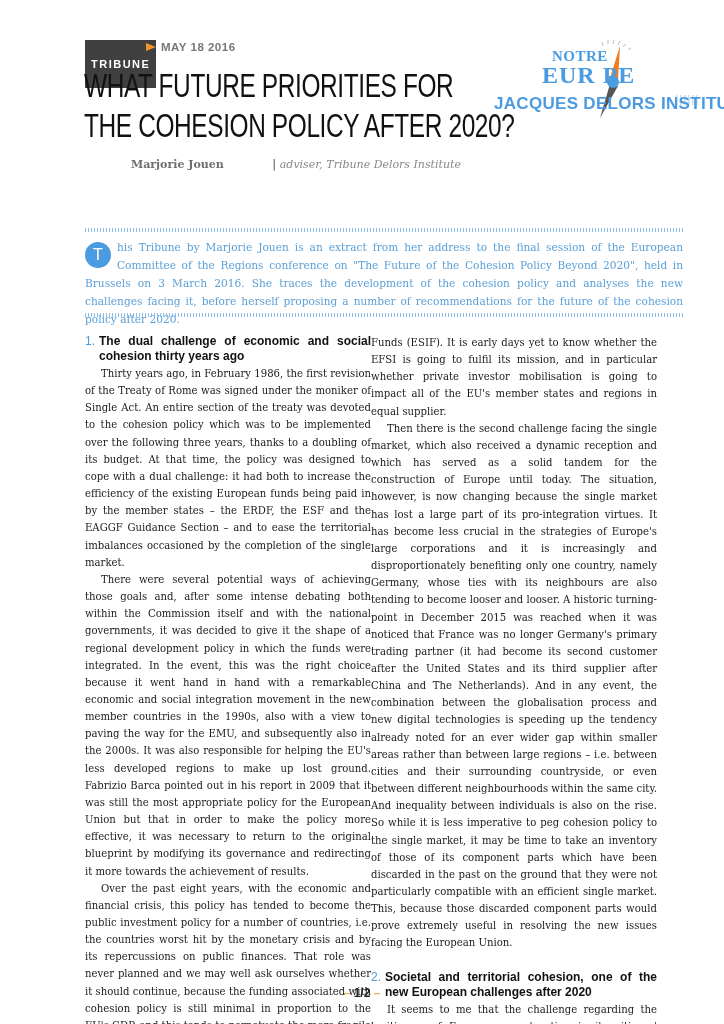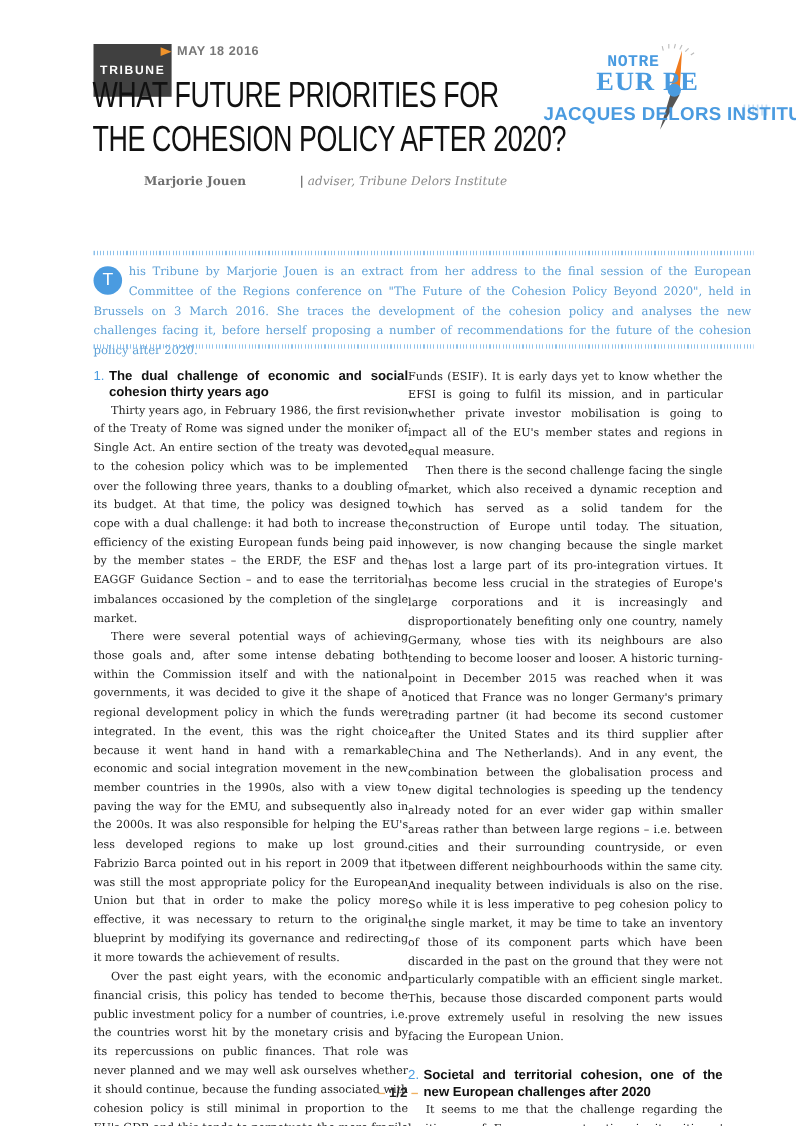--- a/index.html
+++ b/index.html
@@ -5,21 +5,21 @@
   html, body { margin:0; padding:0; background:#ffffff; }
   body { width:724px; height:1024px; position:relative; overflow:hidden; font-family:"DejaVu Serif", serif; color:#222; }
   .tag { position:absolute; left:85px; top:40px; background:#404040; color:#fff; font-family:"Liberation Sans", sans-serif; font-weight:bold; font-size:11px; letter-spacing:1.5px; padding:18px 6px;text-align:right; }
   .date { position:absolute; left:146px; top:41px; font-family:"Liberation Sans", sans-serif; font-weight:bold; font-size:11.5px; color:#777; letter-spacing:0.5px; display:flex; align-items:center; gap:5px; }
   .arrow { display:inline-block; width:0; height:0; border-top:4px solid transparent; border-bottom:4px solid transparent; border-left:10px solid #f0932b; }
   .title { position:absolute; left:84px; top:66px; font-family:"Liberation Sans", sans-serif; font-size:33px; line-height:40px; color:#111; transform:scaleX(0.74); transform-origin:left top; white-space:nowrap; letter-spacing:-0.5px; }
   .author { position:absolute; left:86px; top:158px; font-size:11px; color:#777; }
   .author b { font-weight:bold; color:#6e6e6e;margin-left:45px; }
   .author i { font-style:italic; color:#888; }
   .logo { position:absolute; left:490px; top:36px; width:220px; height:84px; }
-  .logo .notre { position:absolute; left:62px; top:12px; font-family:Liberation Mono, monospace; font-weight:bold; font-size:15px; color:#4a9be0; letter-spacing:0.5px; }
+  .logo .notre { position:absolute; left:62px; top:12px; font-family:Liberation Serif, serif; font-weight:bold; font-size:15px; color:#4a9be0; letter-spacing:0.5px; }
   .logo .europe { position:absolute; left:52px; top:26px; font-family:Liberation Serif, serif; font-weight:bold; font-size:24px; color:#4a9be0; letter-spacing:1px; }
   .logo .jd { position:absolute; left:4px; top:58px; font-family:"Liberation Sans", sans-serif; font-weight:bold; font-size:17px; color:#4a9be0; letter-spacing:0.3px; white-space:nowrap; }
   .logo svg { position:absolute; left:0; top:0; }
   .dotrule { position:absolute; left:85px; width:600px; height:4px; background-image:repeating-linear-gradient(90deg,#8cc0ea 0 1px, transparent 1px 3px); }
   .intro { position:absolute; left:85px; top:238px; width:598px; font-size:10.6px; line-height:18px; color:#5b9fd6; text-align:justify; }
   .dropcap { float:left; width:26px; height:26px; border-radius:50%; background:#4a9be0; color:#fff; font-family:"Liberation Sans", sans-serif; font-size:16px; text-align:center; line-height:26px; margin:4px 6px 0 0; }
   .col { position:absolute; top:334px; width:286px; font-size:10.1px; line-height:17.15px; text-align:justify; color:#1a1a1a; }
   .col.left { left:85px; }
   .col.right { left:371px; }
   .col p { margin:0; text-indent:16px; }
@@ -90,21 +90,21 @@
   <div class="h">
     <span class="num">1.</span>
     <span>The dual challenge of economic and social cohesion thirty years ago</span>
   </div>
   <p>Thirty years ago, in February 1986, the first revision of the Treaty of Rome was signed under the moniker of Single Act. An entire section of the treaty was devoted to the cohesion policy which was to be implemented over the following three years, thanks to a doubling of its budget. At that time, the policy was designed to cope with a dual challenge: it had both to increase the efficiency of the existing European funds being paid in by the member states – the ERDF, the ESF and the EAGGF Guidance Section – and to ease the territorial imbalances occasioned by the completion of the single market.</p>
   <p>There were several potential ways of achieving those goals and, after some intense debating both within the Commission itself and with the national governments, it was decided to give it the shape of a regional development policy in which the funds were integrated. In the event, this was the right choice because it went hand in hand with a remarkable economic and social integration movement in the new member countries in the 1990s, also with a view to paving the way for the EMU, and subsequently also in the 2000s. It was also responsible for helping the EU's less developed regions to make up lost ground. Fabrizio Barca pointed out in his report in 2009 that it was still the most appropriate policy for the European Union but that in order to make the policy more effective, it was necessary to return to the original blueprint by modifying its governance and redirecting it more towards the achievement of results.</p>
   <p>Over the past eight years, with the economic and financial crisis, this policy has tended to become the public investment policy for a number of countries, i.e. the countries worst hit by the monetary crisis and by its repercussions on public finances. That role was never planned and we may well ask ourselves whether it should continue, because the funding associated with cohesion policy is still minimal in proportion to the EU's GDP, and this tends to perpetuate the more fragile member states' dependence on it. The creation of the European Fund for Strategic Investments (EFSI) answers that question to some extent, because it aims to attract private capital to invest in strategic economic projects in order to allay the pressure on European Structural and Investment</p>
 </div>
 
 <div class="col right">
-  <p class="noind">Funds (ESIF). It is early days yet to know whether the EFSI is going to fulfil its mission, and in particular whether private investor mobilisation is going to impact all of the EU's member states and regions in equal measure.</p>
+  <p class="noind">Funds (ESIF). It is early days yet to know whether the EFSI is going to fulfil its mission, and in particular whether private investor mobilisation is going to impact all of the EU's member states and regions in equal supplier.</p>
   <p>Then there is the second challenge facing the single market, which also received a dynamic reception and which has served as a solid tandem for the construction of Europe until today. The situation, however, is now changing because the single market has lost a large part of its pro-integration virtues. It has become less crucial in the strategies of Europe's large corporations and it is increasingly and disproportionately benefiting only one country, namely Germany, whose ties with its neighbours are also tending to become looser and looser. A historic turning-point in December 2015 was reached when it was noticed that France was no longer Germany's primary trading partner (it had become its second customer after the United States and its third supplier after China and The Netherlands). And in any event, the combination between the globalisation process and new digital technologies is speeding up the tendency already noted for an ever wider gap within smaller areas rather than between large regions – i.e. between cities and their surrounding countryside, or even between different neighbourhoods within the same city. And inequality between individuals is also on the rise. So while it is less imperative to peg cohesion policy to the single market, it may be time to take an inventory of those of its component parts which have been discarded in the past on the ground that they were not particularly compatible with an efficient single market. This, because those discarded component parts would prove extremely useful in resolving the new issues facing the European Union.</p>
   <div class="h h2">
     <span class="num">2.</span>
     <span>Societal and territorial cohesion, one of the new European challenges after 2020</span>
   </div>
   <p>It seems to me that the challenge regarding the legitimacy of European construction in its citizens' eyes needs to be addressed in several different spheres today: the sphere of external policy; the sphere of convergence within the EMU; the sphere of "societal" or even democratic cohesion; and the sphere of the ability to face the environmental risks linked by</p>
 </div>
 
 <div class="pager">
   <span class="d">–</span>

